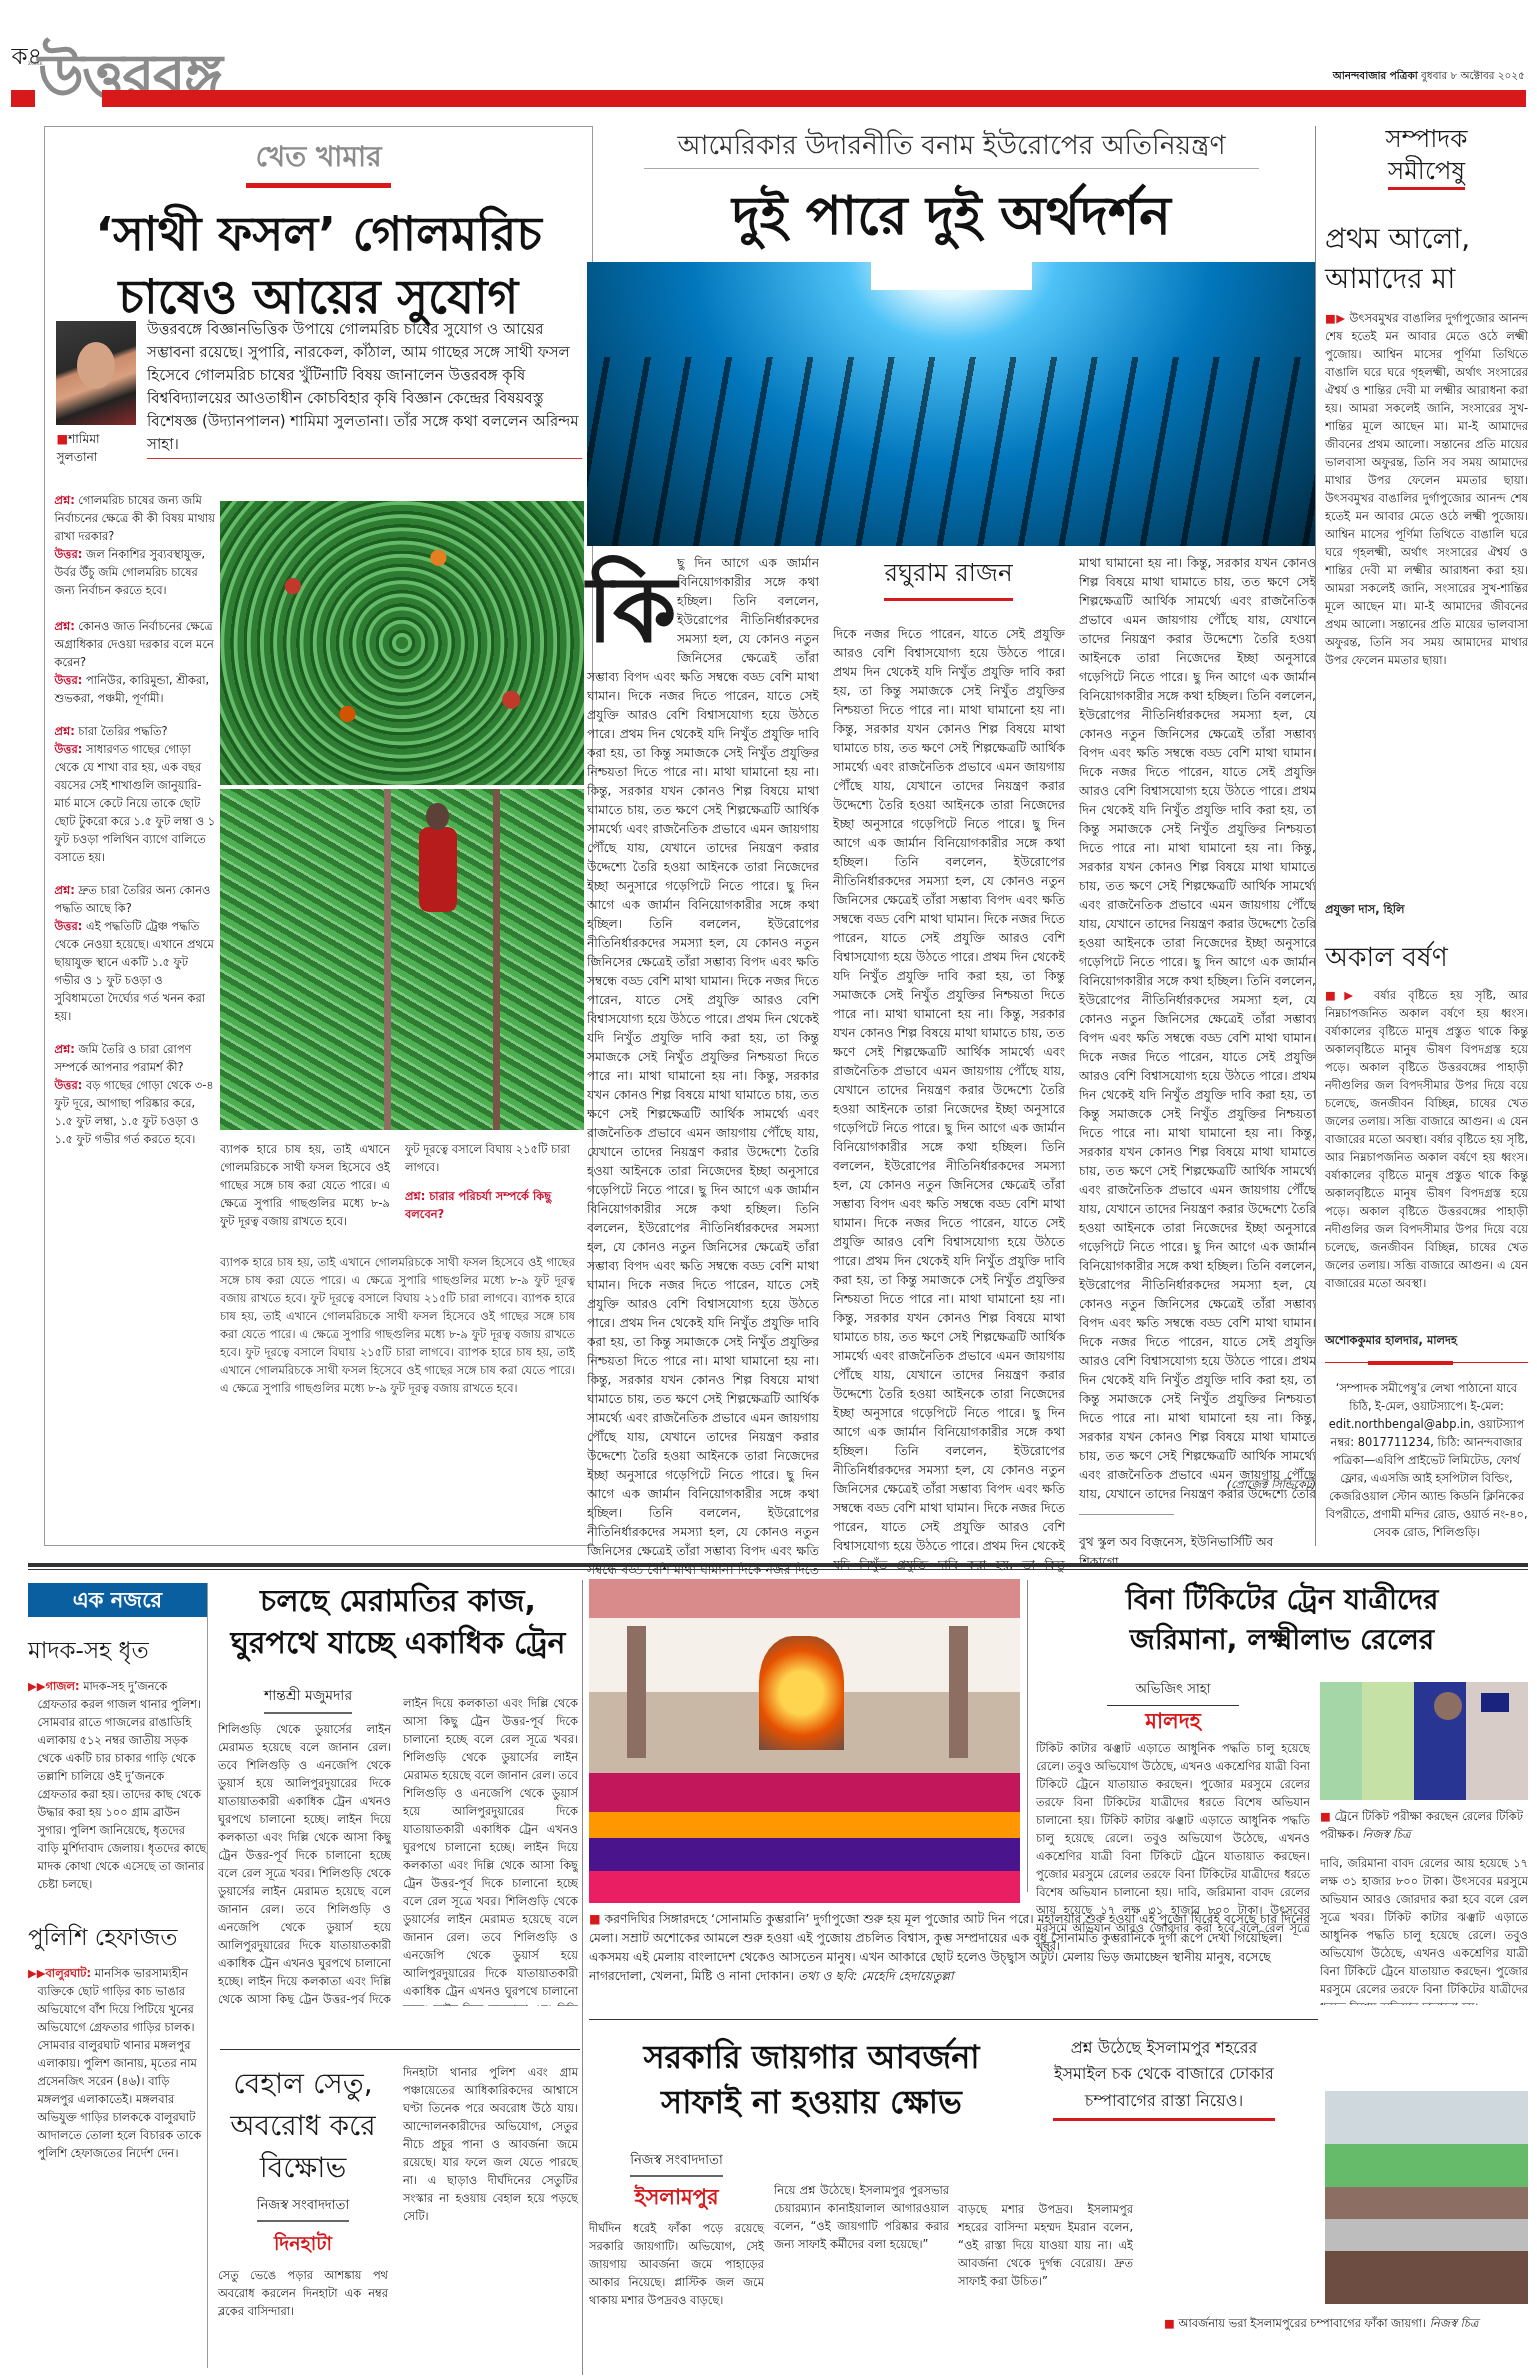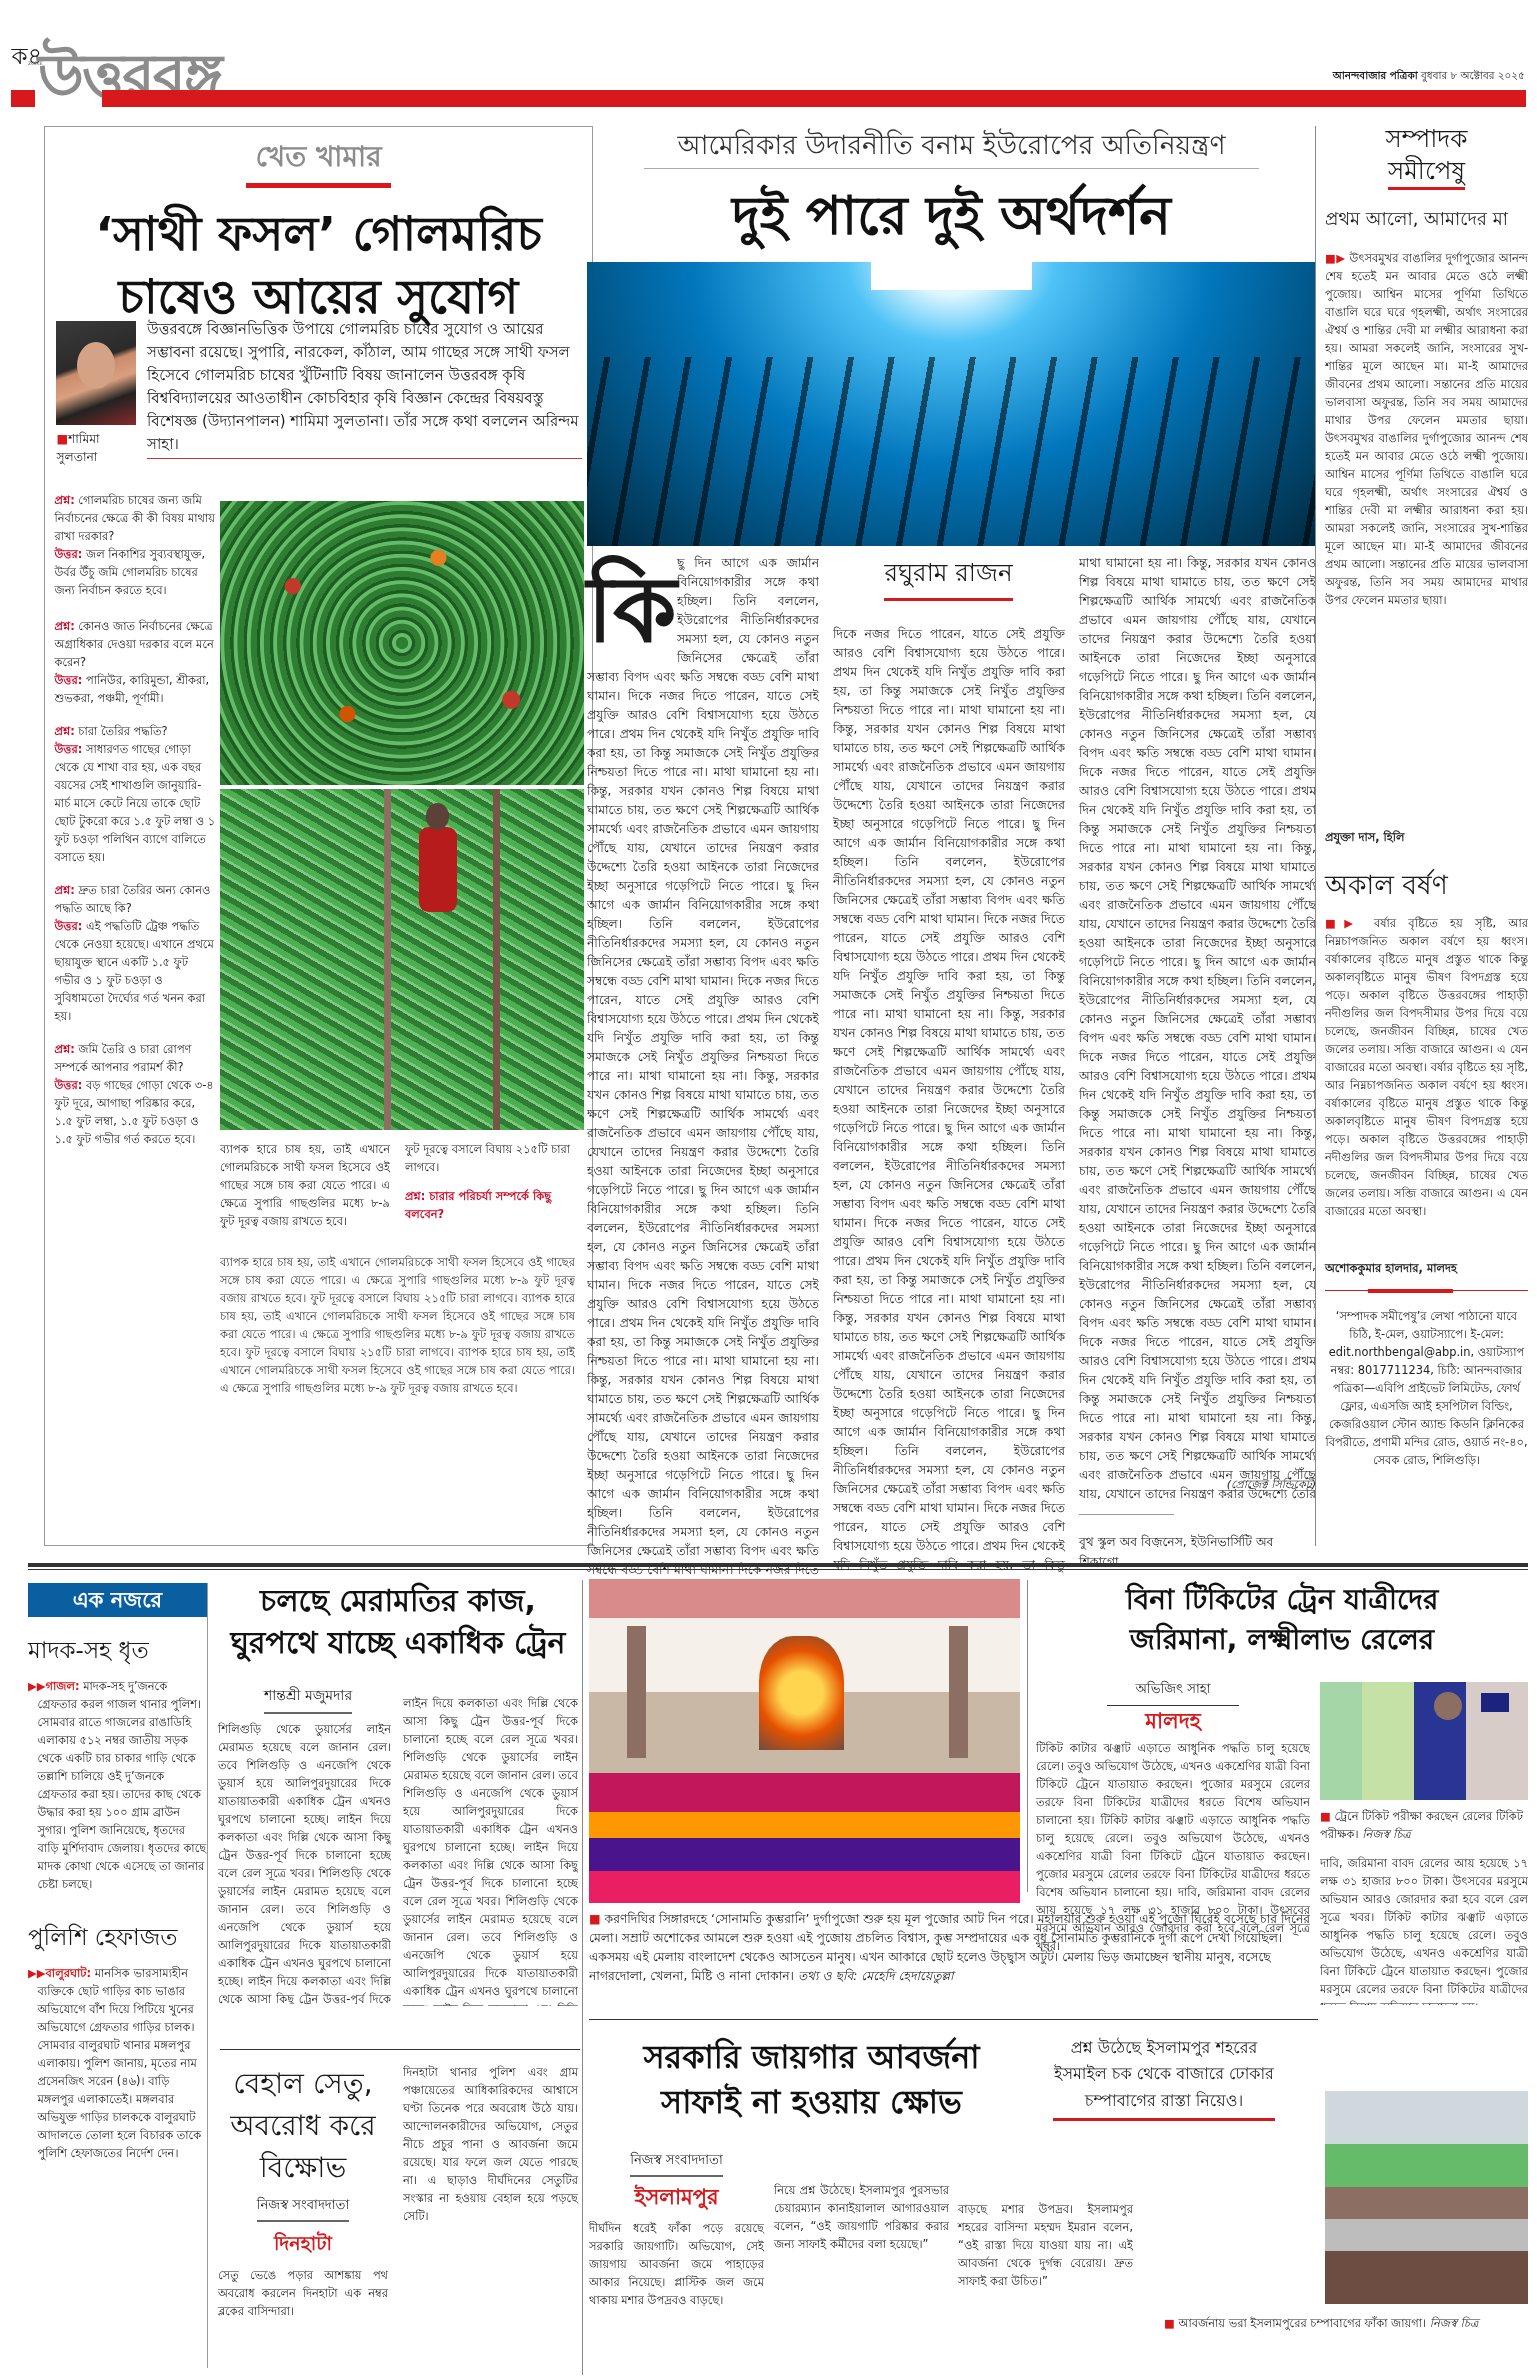--- a/index.html
+++ b/index.html
@@ -109,25 +109,25 @@
   <div class="hline" style="left:492px;top:1391px;width:95px;background:#999;"></div>
   <div class="abs" style="left:492px;top:1410px;font-size:12.3px;font-family:'DejaVu Sans',sans-serif;">বুথ স্কুল অব বিজ়নেস, ইউনিভার্সিটি অব শিকাগো</div>
 </div>
 
 <div class="vline" style="left:1315px;top:126px;height:1420px;"></div>
 <div class="abs" style="left:1325px;top:123px;width:203px;height:1429px;">
   <div class="center" style="font-family:'DejaVu Sans',sans-serif;font-size:24.6px;line-height:32px;">
     <div>সম্পাদক</div>
     <div style="display:inline-block;border-bottom:3.8px solid #d7191c;">সমীপেষু</div>
   </div>
-  <div style="font-family:'DejaVu Sans',sans-serif;font-size:18px;line-height:40px;margin-top:9px;">প্রথম আলো, আমাদের মা</div>
+  <div style="font-family:'DejaVu Sans',sans-serif;font-size:28px;line-height:40px;margin-top:29px;">প্রথম আলো, আমাদের মা</div>
   <div class="txt-sm" style="margin-top:9.5px;height:577px;overflow:hidden;text-align:justify;">
     <span class="red" style="font-weight:bold;">■▶</span> <span>উৎসবমুখর বাঙালির দুর্গাপুজোর আনন্দ শেষ হতেই মন আবার মেতে ওঠে লক্ষ্মী পুজোয়। আশ্বিন মাসের পূর্ণিমা তিথিতে বাঙালি ঘরে ঘরে গৃহলক্ষ্মী, অর্থাৎ সংসারের ঐশ্বর্য ও শান্তির দেবী মা লক্ষ্মীর আরাধনা করা হয়। আমরা সকলেই জানি, সংসারের সুখ-শান্তির মূলে আছেন মা। মা-ই আমাদের জীবনের প্রথম আলো। সন্তানের প্রতি মায়ের ভালবাসা অফুরন্ত, তিনি সব সময় আমাদের মাথার উপর ফেলেন মমতার ছায়া।</span> <span>উৎসবমুখর বাঙালির দুর্গাপুজোর আনন্দ শেষ হতেই মন আবার মেতে ওঠে লক্ষ্মী পুজোয়। আশ্বিন মাসের পূর্ণিমা তিথিতে বাঙালি ঘরে ঘরে গৃহলক্ষ্মী, অর্থাৎ সংসারের ঐশ্বর্য ও শান্তির দেবী মা লক্ষ্মীর আরাধনা করা হয়। আমরা সকলেই জানি, সংসারের সুখ-শান্তির মূলে আছেন মা। মা-ই আমাদের জীবনের প্রথম আলো। সন্তানের প্রতি মায়ের ভালবাসা অফুরন্ত, তিনি সব সময় আমাদের মাথার উপর ফেলেন মমতার ছায়া।</span>
   </div>
-  <div class="txt-sm" style="font-weight:bold;margin-top:2px;">প্রযুক্তা দাস, হিলি</div>
+  <div class="txt-sm" style="font-weight:bold;margin-top:14px;">প্রযুক্তা দাস, হিলি</div>
   <div style="font-family:'DejaVu Sans',sans-serif;font-size:26.5px;margin-top:19px;">অকাল বর্ষণ</div>
   <div class="txt-sm" style="margin-top:5.7px;height:341px;overflow:hidden;text-align:justify;">
     <span class="red" style="font-weight:bold;">■▶</span> <span>বর্ষার বৃষ্টিতে হয় সৃষ্টি, আর নিম্নচাপজনিত অকাল বর্ষণে হয় ধ্বংস। বর্ষাকালের বৃষ্টিতে মানুষ প্রস্তুত থাকে কিন্তু অকালবৃষ্টিতে মানুষ ভীষণ বিপদগ্রস্ত হয়ে পড়ে। অকাল বৃষ্টিতে উত্তরবঙ্গের পাহাড়ী নদীগুলির জল বিপদসীমার উপর দিয়ে বয়ে চলেছে, জনজীবন বিচ্ছিন্ন, চাষের খেত জলের তলায়। সব্জি বাজারে আগুন। এ যেন বাজারের মতো অবস্থা।</span> <span>বর্ষার বৃষ্টিতে হয় সৃষ্টি, আর নিম্নচাপজনিত অকাল বর্ষণে হয় ধ্বংস। বর্ষাকালের বৃষ্টিতে মানুষ প্রস্তুত থাকে কিন্তু অকালবৃষ্টিতে মানুষ ভীষণ বিপদগ্রস্ত হয়ে পড়ে। অকাল বৃষ্টিতে উত্তরবঙ্গের পাহাড়ী নদীগুলির জল বিপদসীমার উপর দিয়ে বয়ে চলেছে, জনজীবন বিচ্ছিন্ন, চাষের খেত জলের তলায়। সব্জি বাজারে আগুন। এ যেন বাজারের মতো অবস্থা।</span>
   </div>
   <div class="txt-sm" style="font-weight:bold;margin-top:3.8px;">অশোককুমার হালদার, মালদহ</div>
   <div style="margin-top:13.2px;height:3.8px;border-top:0.9px solid #d7191c;position:relative;">
     <div style="position:absolute;left:43px;top:-1.9px;width:85px;height:3.8px;background:#d7191c;"></div>
   </div>
   <div class="txt-sm center" style="margin-top:13.2px;font-size:11.4px;line-height:18px;">‘সম্পাদক সমীপেষু’র লেখা পাঠানো যাবে চিঠি, ই-মেল, ওয়াটস্যাপে। ই-মেল: edit.northbengal@abp.in, ওয়াটস্যাপ নম্বর: 8017711234, চিঠি: আনন্দবাজার পত্রিকা—এবিপি প্রাইভেট লিমিটেড, ফোর্থ ফ্লোর, এএসজি আই হসপিটাল বিল্ডিং, কেজরিওয়াল স্টোন অ্যান্ড কিডনি ক্লিনিকের বিপরীতে, প্রণামী মন্দির রোড, ওয়ার্ড নং-৪০, সেবক রোড, শিলিগুড়ি।</div>
 </div>

